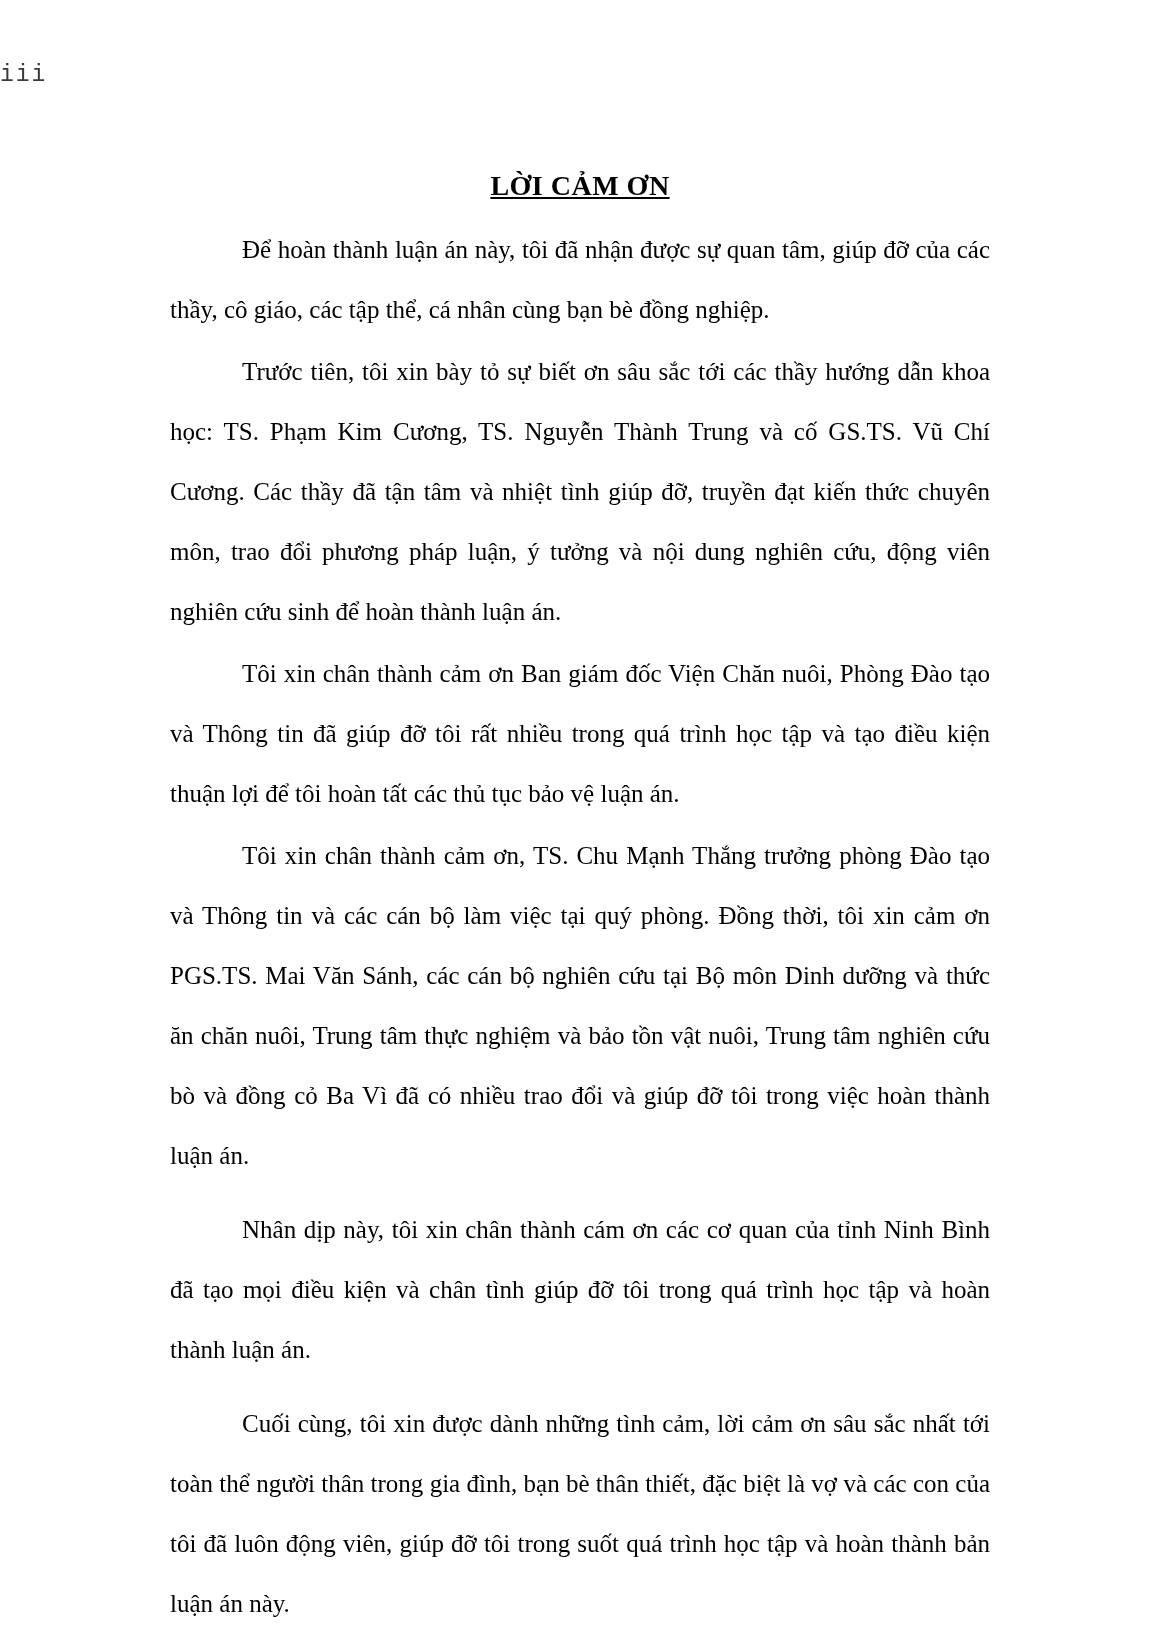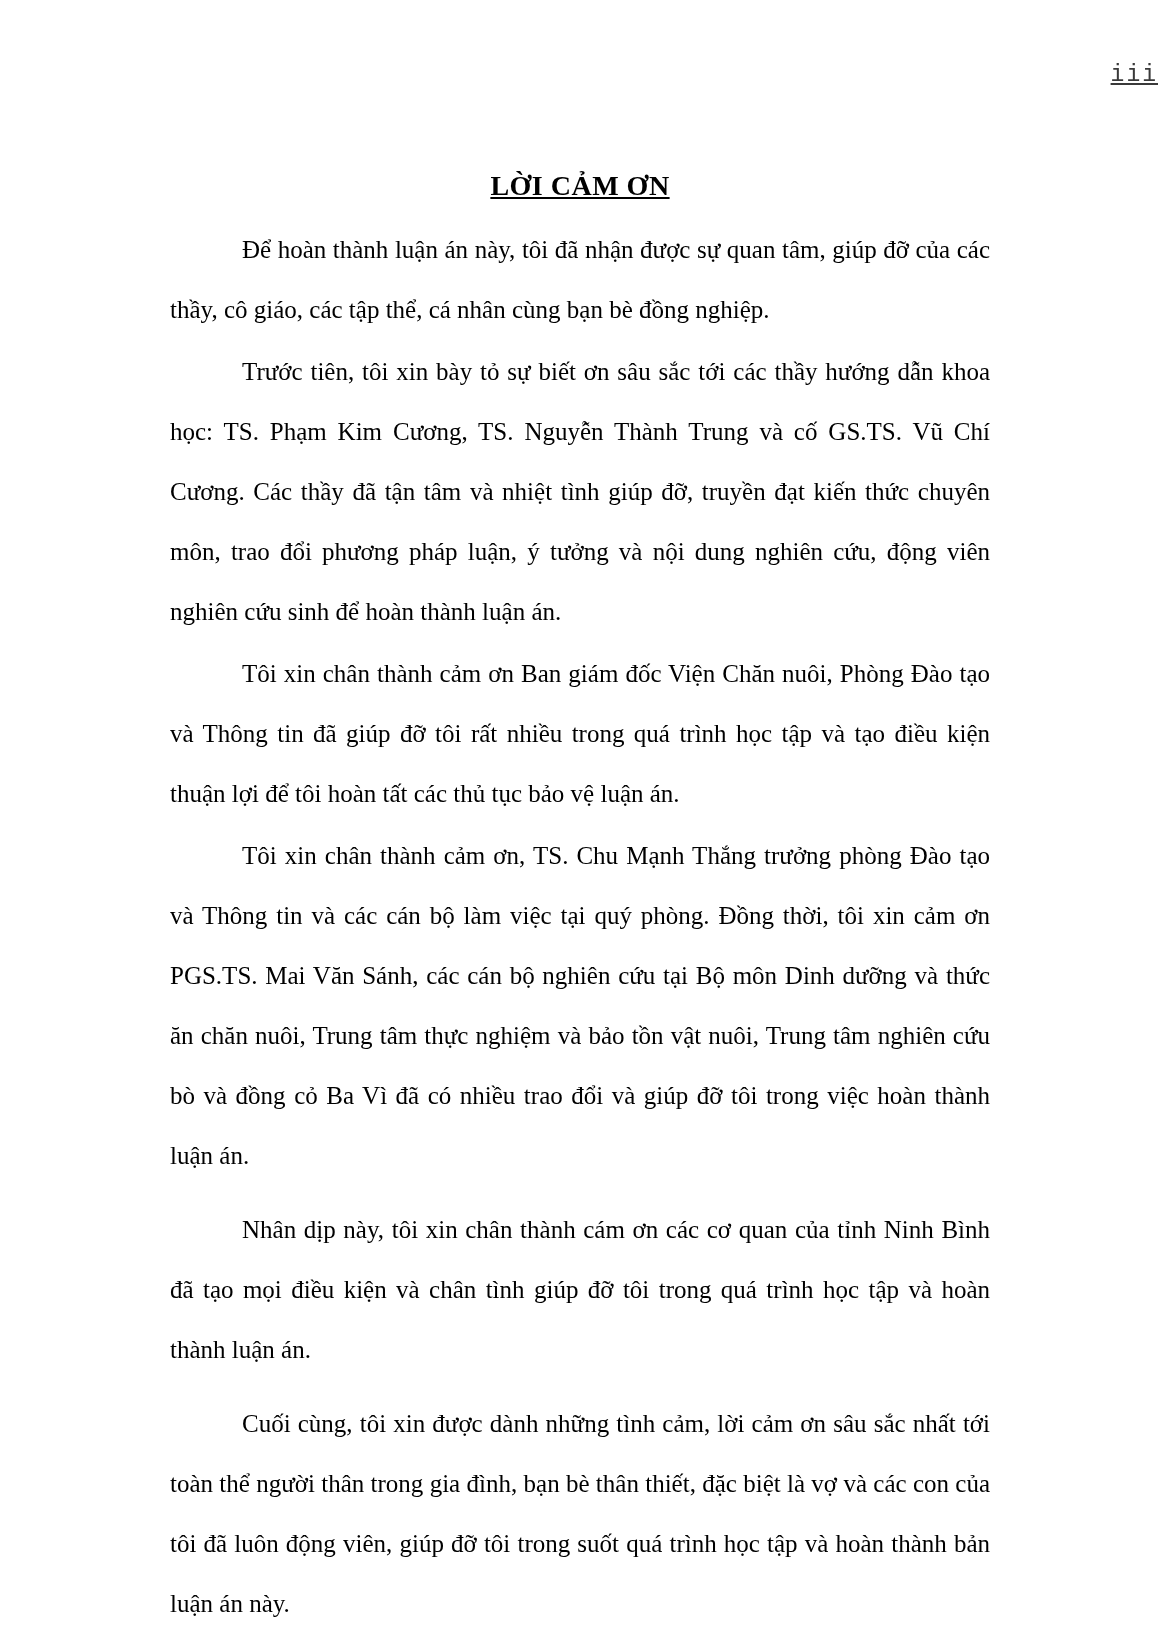--- a/index.html
+++ b/index.html
@@ -19,26 +19,25 @@
   .page {
     position: absolute;
     inset: 0;
     background: #fff;
   }
   .page-number {
     position: absolute;
     top: 62px;
     left: 0;
     width: 100%;
-    text-align: right;
+    text-align: left;
     font-family: "Liberation Mono", monospace;
     font-size: 23px;
     letter-spacing: 2px;
     color: #3a3a3a;
-    text-decoration: underline;
   }
   .content {
     position: absolute;
     top: 170px;
     left: 170px;
     width: 820px;
   }
   .doc-title {
     text-align: center;
     font-weight: bold;

